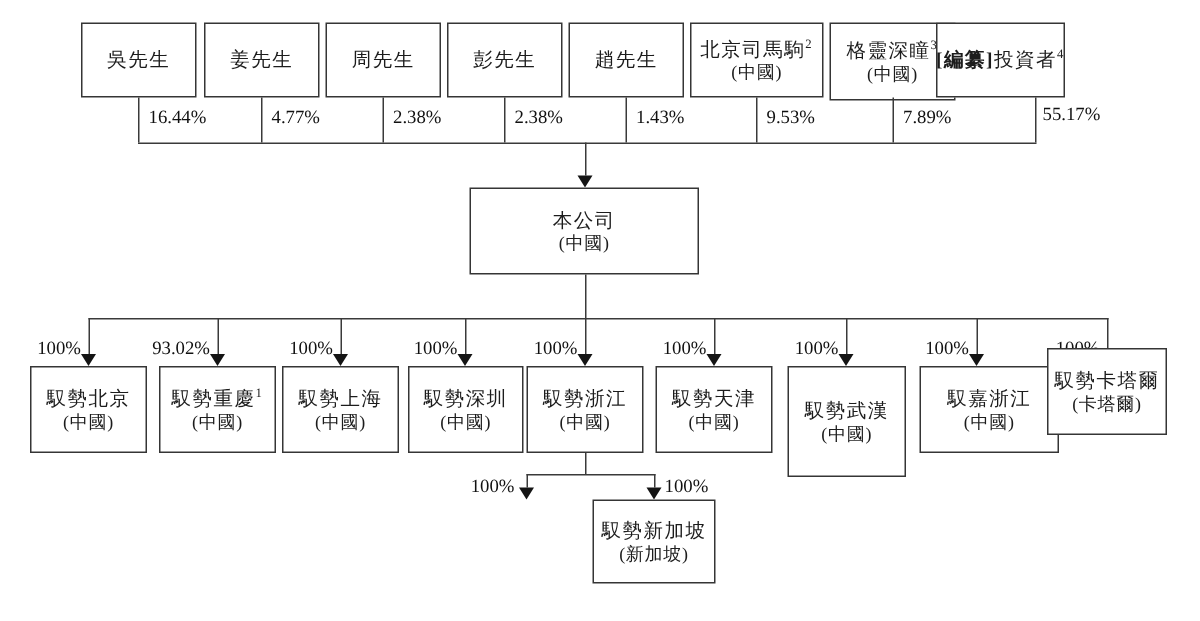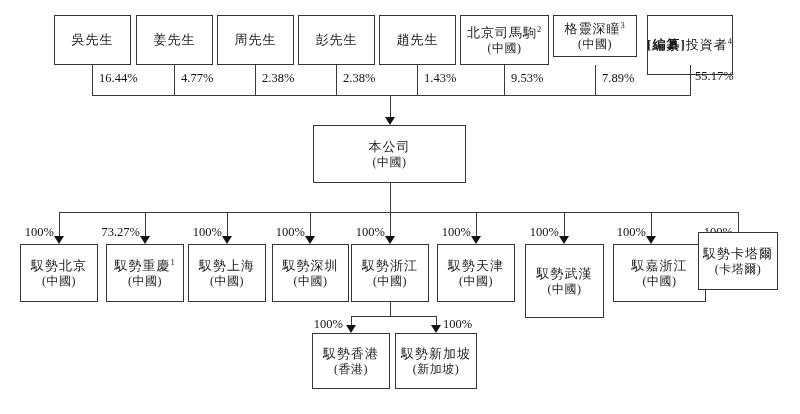--- a/index.html
+++ b/index.html
@@ -46,25 +46,25 @@
     <div class="box-loc"></div>
   </div>
   <div class="box" style="left:379px;top:15px;width:77px;height:50px">
     <div class="box-name"><b></b><span>趙先生</span><sup></sup></div>
     <div class="box-loc"></div>
   </div>
   <div class="box" style="left:460px;top:15px;width:89px;height:50px">
     <div class="box-name"><b></b><span>北京司馬駒</span><sup>2</sup></div>
     <div class="box-loc">(中國)</div>
   </div>
-  <div class="box" style="left:553px;top:15px;width:84px;height:42px">
+  <div class="box" style="left:553px;top:15px;width:84px;height:52px">
     <div class="box-name"><b></b><span>格靈深瞳</span><sup>3</sup></div>
     <div class="box-loc">(中國)</div>
   </div>
-  <div class="box" style="left:647px;top:15px;width:86px;height:60px">
+  <div class="box" style="left:624px;top:15px;width:86px;height:50px">
     <div class="box-name"><b>[編纂]</b><span>投資者</span><sup>4</sup></div>
     <div class="box-loc"></div>
   </div>
 
   <div class="vline" style="left:92px;top:65px;height:30px"></div>
   <div class="vline" style="left:174px;top:65px;height:30px"></div>
   <div class="vline" style="left:255px;top:65px;height:30px"></div>
   <div class="vline" style="left:336px;top:65px;height:30px"></div>
   <div class="vline" style="left:417px;top:65px;height:30px"></div>
   <div class="vline" style="left:504px;top:65px;height:30px"></div>
@@ -105,21 +105,21 @@
   <div class="vline" style="left:476px;top:212px;height:24px"></div>
   <div class="arrow" style="left:471px;top:236px"></div>
   <div class="vline" style="left:564px;top:212px;height:24px"></div>
   <div class="arrow" style="left:559px;top:236px"></div>
   <div class="vline" style="left:651px;top:212px;height:24px"></div>
   <div class="arrow" style="left:646px;top:236px"></div>
   <div class="vline" style="left:738px;top:212px;height:24px"></div>
   <div class="arrow" style="left:733px;top:236px"></div>
 
   <div class="pct pct-r" style="left:-6px;top:225px">100%</div>
-  <div class="pct pct-r" style="left:80px;top:225px">73.27%</div>
+  <div class="pct pct-r" style="left:80px;top:225px">93.02%</div>
   <div class="pct pct-r" style="left:162px;top:225px">100%</div>
   <div class="pct pct-r" style="left:245px;top:225px">100%</div>
   <div class="pct pct-r" style="left:325px;top:225px">100%</div>
   <div class="pct pct-r" style="left:411px;top:225px">100%</div>
   <div class="pct pct-r" style="left:499px;top:225px">100%</div>
   <div class="pct pct-r" style="left:586px;top:225px">100%</div>
   <div class="pct pct-r" style="left:673px;top:225px">100%</div>
 
   <div class="box" style="left:20px;top:244px;width:78px;height:58px">
     <div class="box-name"><b></b><span>馭勢北京</span><sup></sup></div>
@@ -161,22 +161,18 @@
   <div class="vline" style="left:390px;top:302px;height:14px"></div>
   <div class="hline" style="left:351px;top:316px;width:86px"></div>
   <div class="vline" style="left:351px;top:316px;height:9px"></div>
   <div class="arrow" style="left:346px;top:325px"></div>
   <div class="vline" style="left:436px;top:316px;height:9px"></div>
   <div class="arrow" style="left:431px;top:325px"></div>
 
   <div class="pct pct-r" style="left:283px;top:317px">100%</div>
   <div class="pct" style="left:443px;top:317px">100%</div>
 
-  <div class="box" style="left:312px;top:333px;width:78px;height:56px">
-    <div class="box-name"><b></b><span>馭勢香港</span><sup></sup></div>
-    <div class="box-loc">(香港)</div>
-  </div>
   <div class="box" style="left:395px;top:333px;width:82px;height:56px">
     <div class="box-name"><b></b><span>馭勢新加坡</span><sup></sup></div>
     <div class="box-loc">(新加坡)</div>
   </div>
 
 </div>
 
 </body></html>

